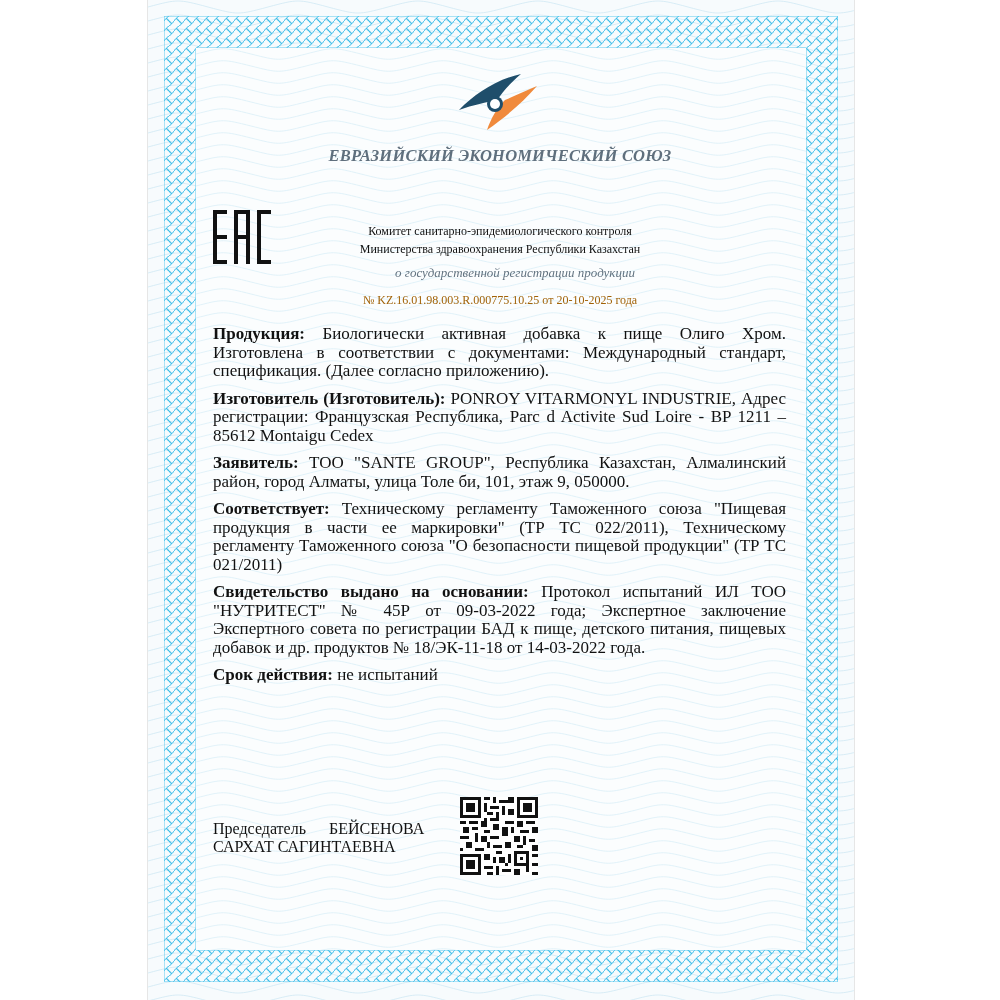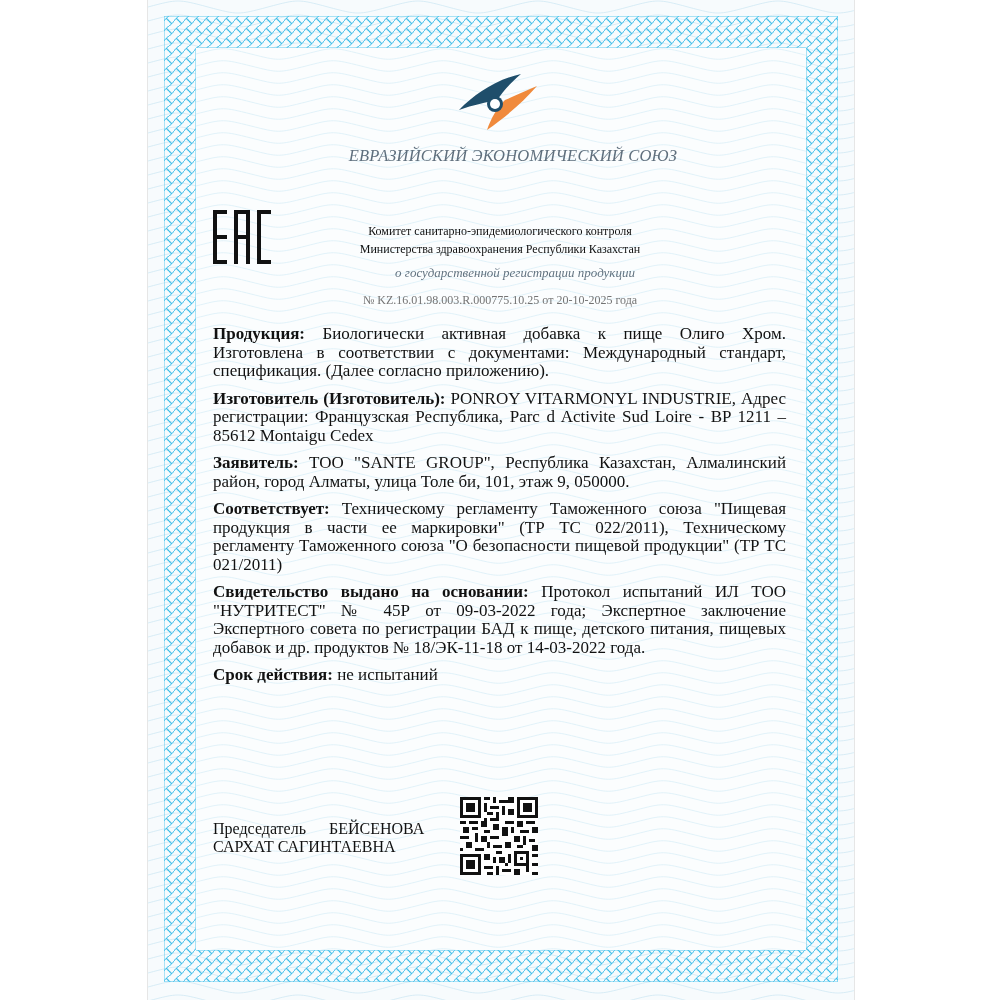--- a/index.html
+++ b/index.html
@@ -5,26 +5,26 @@
     html, body { margin:0; padding:0; }
     body { width:1000px; height:1000px; background:#ffffff; position:relative; overflow:hidden; font-family:"Liberation Serif", "DejaVu Serif", serif; }
     .page { position:absolute; left:147px; top:0; width:706px; height:1000px; background:#f7fbfd; overflow:hidden; border-left:1px solid #e6e6e6; border-right:1px solid #e6e6e6; }
     .page-waves { position:absolute; inset:0; }
     .frame { position:absolute; left:16px; top:16px; width:674px; height:966px; }
     .inner { position:absolute; left:48px; top:48px; width:610px; height:902px; background:#fbfdfe; }
     .inner-waves { position:absolute; inset:0; }
     .content { position:absolute; left:195px; top:0; width:610px; height:1000px; }
     .abs { position:absolute; }
     .logo { left:262px; top:72px; width:82px; height:60px; }
-    .union { left:0; top:146px; width:610px; text-align:center; color:#5f6f7d; font-style:italic; font-weight:normal; font-size:16.5px; letter-spacing:0.2px;margin-left:13px; }
+    .union { left:0; top:146px; width:610px; text-align:center; color:#5f6f7d; font-style:italic; font-weight:bold; font-size:16.5px; letter-spacing:0.2px; }
     .eac { left:18px; top:210px; width:58px; height:54px; }
     .committee { left:100px; top:194px; width:410px; text-align:center; font-size:12px; line-height:18px; color:#111;margin-top:28px; }
     .title { left:0; top:247px; width:610px; text-align:center; color:#627380; font-style:italic; font-weight:bold; font-size:16px; letter-spacing:0.3px; }
     .subtitle { left:0; top:265px; width:640px; text-align:center; color:#627380; font-style:italic; font-size:13px; }
-    .number { left:0; top:293px; width:610px; text-align:center; font-size:12px; color:#737373; }
+    .number { left:0; top:293px; width:610px; text-align:center; font-size:12px; color:#a16207; }
     .body { left:18px; top:325px; width:573px; font-size:17px; line-height:18.5px; color:#111; text-align:justify; }
     .body p { margin:0 0 9px 0; }
     .body b { font-weight:bold; }
     .sig { left:18px; top:820px; width:220px; font-size:16px; line-height:18px; color:#111; }
     .sig .role { display:inline-block; width:116px; }
     .qr { left:265px; top:797px; width:78px; height:78px; }
   </style>
 </head>
 <body>
 

